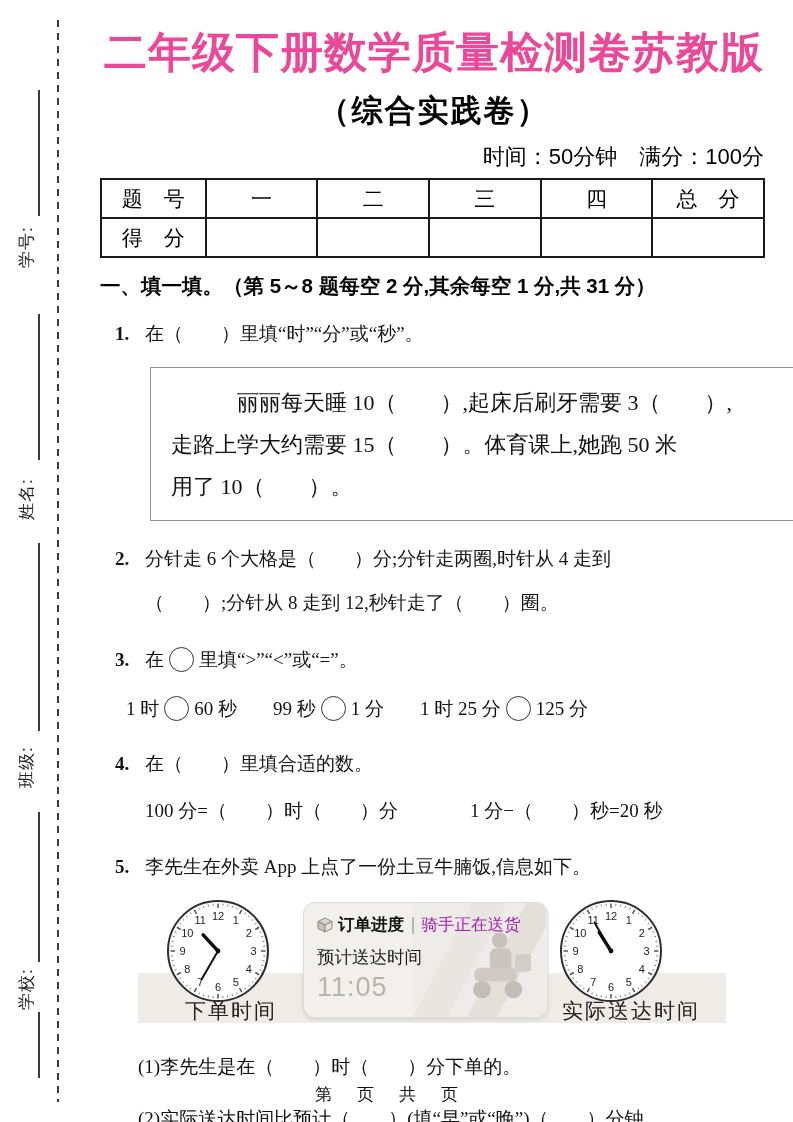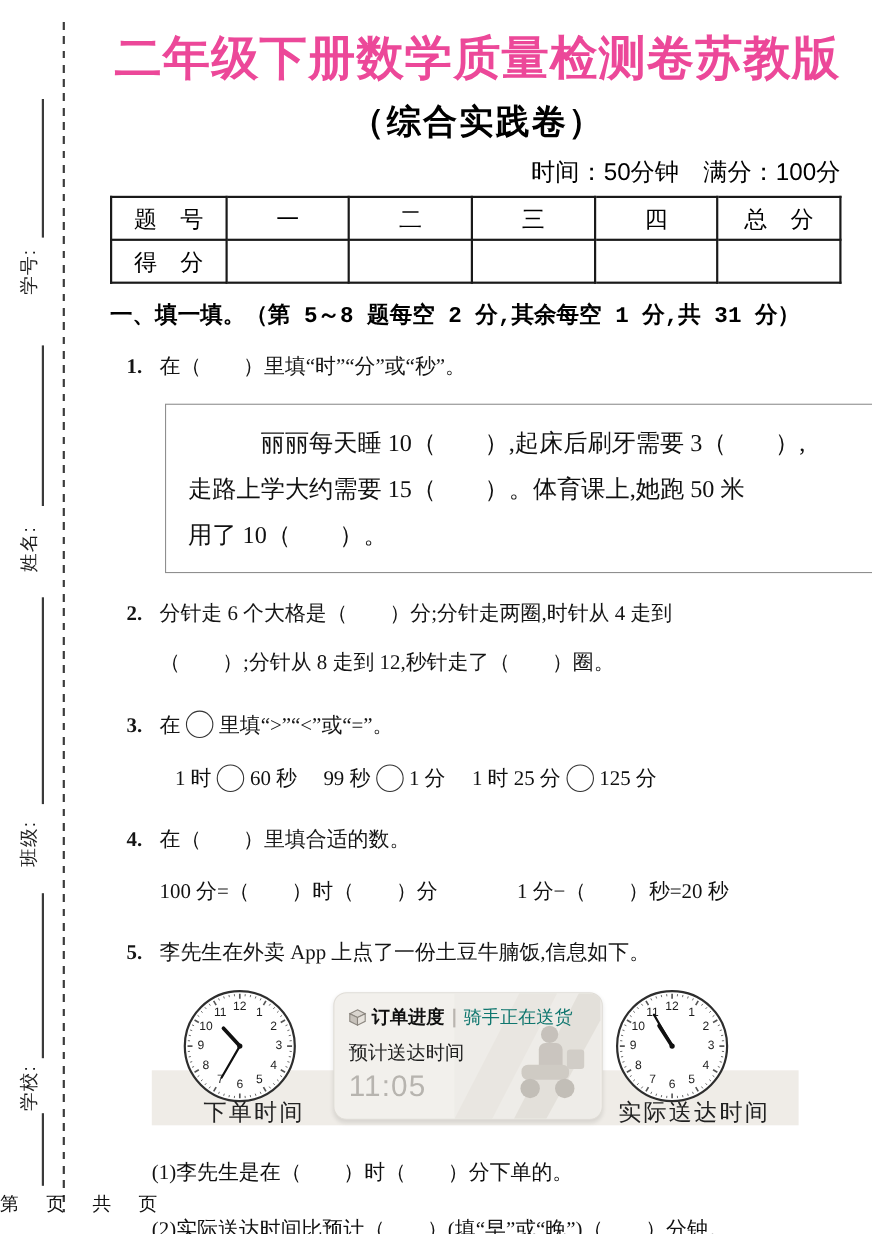--- a/index.html
+++ b/index.html
@@ -27,63 +27,63 @@
   .exam-info { margin-top:10px; text-align:right; padding-right:4px;
     font-family:"Liberation Sans", sans-serif; font-size:22px; color:#000; }
 
   table.score-table { margin-top:6px; border-collapse:collapse; width:665px;
     font-family:"Liberation Sans", sans-serif; }
   table.score-table th, table.score-table td { border:2.5px solid #1a1a1a; height:39px;
     text-align:center; font-size:21px; font-weight:normal; color:#000; }
   table.score-table .c0 { width:105px; }
   table.score-table .cx { width:112px; }
 
-  .section-heading { margin-top:14px; font-family:Liberation Mono, monospace;
+  .section-heading { margin-top:14px; font-family:Liberation Sans, sans-serif;
     font-weight:bold; font-size:20.5px; color:#000; }
 
   .q { margin-left:15px; font-size:19px; color:#151515; }
   .qline { position:relative; padding-left:30px; line-height:2.35; }
   .qnum { position:absolute; left:0; top:0; font-weight:bold; }
 
   .q1-box { margin:10px 0 0 50px; width:730px; border:1.5px solid #8f8f8f;
     padding:14px 20px 12px 20px; font-size:22px; }
   .q1-box .bline { line-height:42px; }
   .q1-box .bline:first-child { text-indent:3em; }
 
   .circle { display:inline-block; width:25px; height:25px; border:1.6px solid #333;
     border-radius:50%; vertical-align:-6px; margin:0 5px; }
-  .q3-items { display:flex; gap:24px; margin:4px 0 0 59px; line-height:2.3; font-size:19px; }
+  .q3-items { display:flex; gap:36px; margin:4px 0 0 26px; line-height:2.3; font-size:19px; }
   .q4-line { display:flex; gap:72px; margin:2px 0 0 45px; line-height:2.3; font-size:19px;text-align:center; }
 
   
   .figure { position:relative; margin-top:8px; height:128px; }
   .fig-strip { position:absolute; left:38px; top:76px; width:588px; height:50px;
     background:#efece7; z-index:0; }
   .clock { position:absolute; top:0; width:108px; height:108px; z-index:1; }
   .clock.c1 { left:64px; } .clock.c2 { left:457px; }
   .fig-caption { position:absolute; top:100px; z-index:1; font-size:21px; letter-spacing:2px; color:#222; }
   .fig-caption.f1 { left:85px; } .fig-caption.f2 { left:462px; }
 
   .order-card { position:absolute; left:203px; top:5px; width:245px; height:116px; z-index:2;
     background:#f2f0ec; border:1px solid #e0ddd7; border-radius:12px;
     box-shadow:0 2px 4px rgba(0,0,0,.10); overflow:hidden;
     font-family:"Liberation Sans", sans-serif; }
   .card-photo { position:absolute; right:0; top:0; width:135px; height:100%; opacity:.55; }
   .card-row1 { position:relative; display:flex; align-items:center; padding:11px 0 0 13px; z-index:1; }
   .card-title { font-size:16.5px; font-weight:bold; color:#0f0f0f; margin-left:5px; }
   .card-div { width:1.5px; height:17px; background:#b9b5af; margin:0 8px; }
-  .card-status { font-size:16.5px; color:#0f766e; }
+  .card-status { font-size:16.5px; color:#a21caf; }
   .card-eta-label { position:relative; padding:9px 0 0 13px; font-size:17.5px; color:#1e1e1e; z-index:1; }
   .card-eta-time { position:relative; padding:3px 0 0 13px; font-size:27px; font-weight:normal;
     color:#b7b4af; letter-spacing:1px; z-index:1; }
 
   .q5-subs { margin:16px 0 0 38px; font-size:19px; }
   .q5-subs .sline { line-height:2.75; }
 
-  .page-footer { position:absolute; left:0; right:16px; bottom:16px; 
+  .page-footer { position:absolute; left:0; right:16px; bottom:16px; text-align:center;
     font-family:"Liberation Sans", sans-serif; font-size:17px; letter-spacing:4px; color:#111; }
 </style>
 </head>
 <body>
 
 <div class="margin-area">
   <div class="seal-line"></div>
   <div class="wline" style="top:90px;height:126px"></div>
   <div class="wline" style="top:314px;height:146px"></div>
   <div class="wline" style="top:543px;height:188px"></div>

